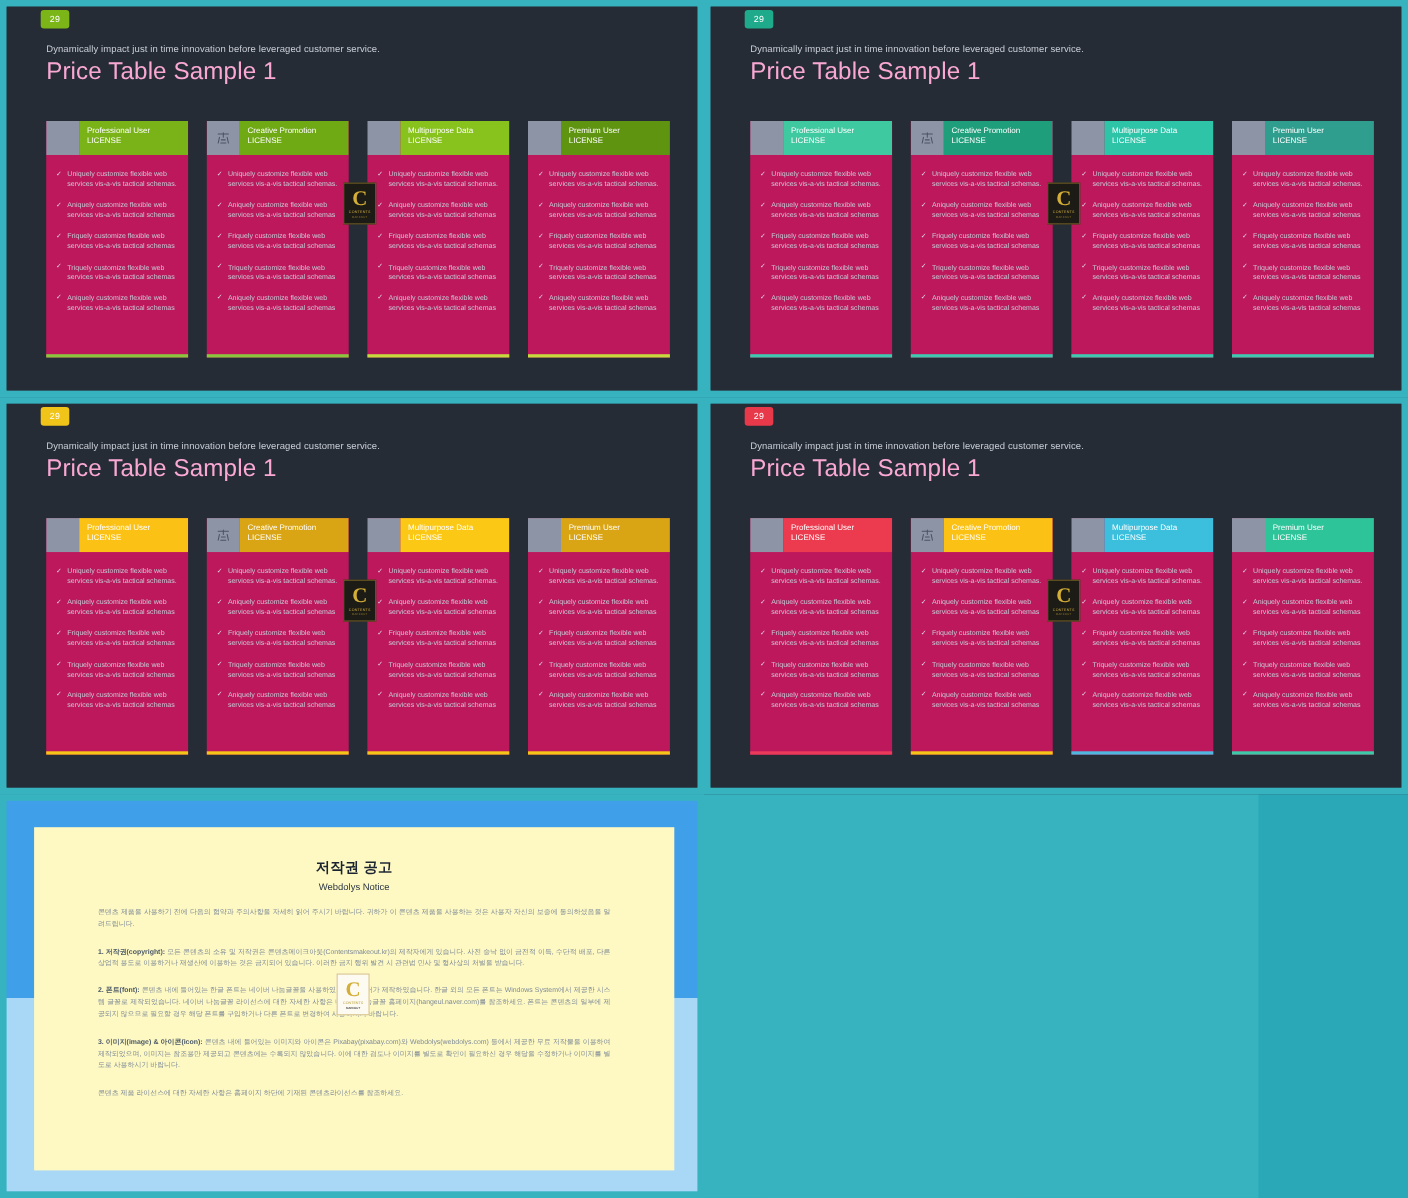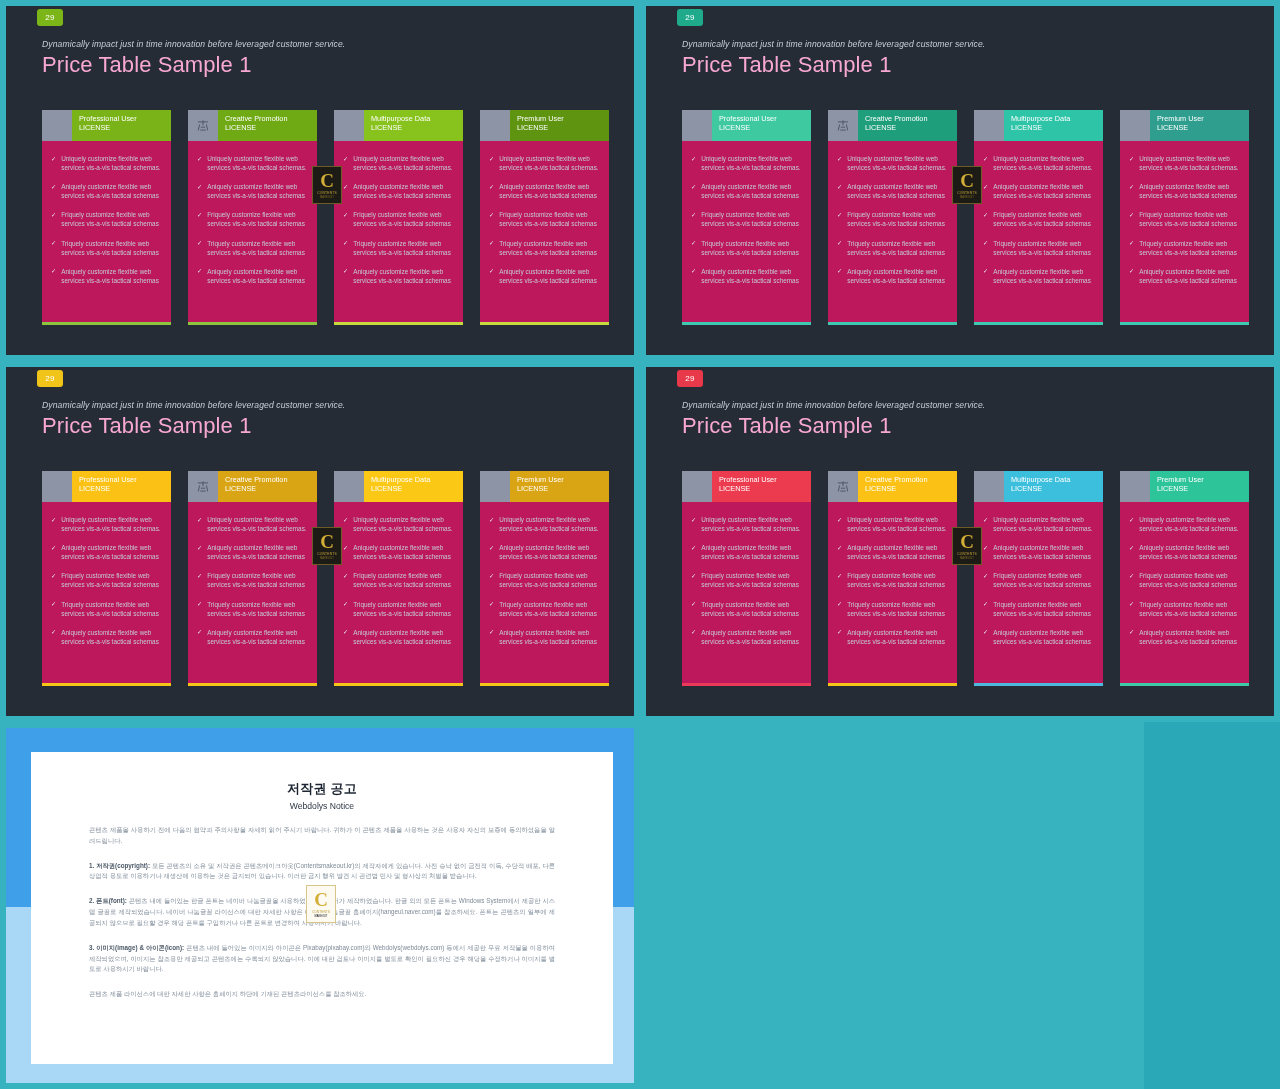--- a/index.html
+++ b/index.html
@@ -38,21 +38,20 @@
     width: 26px; height: 17px; border-radius: 3px;
     display: flex; align-items: center; justify-content: center;
     font-size: 8px; color: #ffffff; letter-spacing: .3px;
     font-family: "Liberation Sans", sans-serif;
   }
 
   .kicker {
     position: absolute; left: 36px; top: 33px;
     font-size: 8.6px; color: #c9ced6; letter-spacing: .1px;
     white-space: nowrap;
-    font-style: italic;
   }
   .headline {
     position: absolute; left: 36px; top: 46px;
     font-size: 22px; color: #f9a8d4; font-weight: 400;
     letter-spacing: .1px; white-space: nowrap;
   }
 
   
   .cards {
     position: absolute; left: 36px; top: 104px;
@@ -133,21 +132,21 @@
     padding: 6px;
   }
   .bottom-fill {
     position: absolute; left: 6px; top: 6px;
     width: 628px; height: 355px;
     background: linear-gradient(180deg, #3f9fe8 0%, #3f9fe8 50.5%, #a9d8f7 50.5%, #a9d8f7 100%);
   }
   .doc {
     position: absolute; left: 31px; top: 752px;
     width: 582px; height: 312px;
-    background: #ffffff;
+    background: #fef9c3;
     padding: 28px 58px 0 58px;
   }
   .doc-title {
     text-align: center; font-size: 13px; font-weight: 700;
     color: #1b2430; letter-spacing: .2px;
   }
   .doc-sub {
     text-align: center; font-size: 8.6px; color: #2c3744;
     margin-top: 3px;
   }

